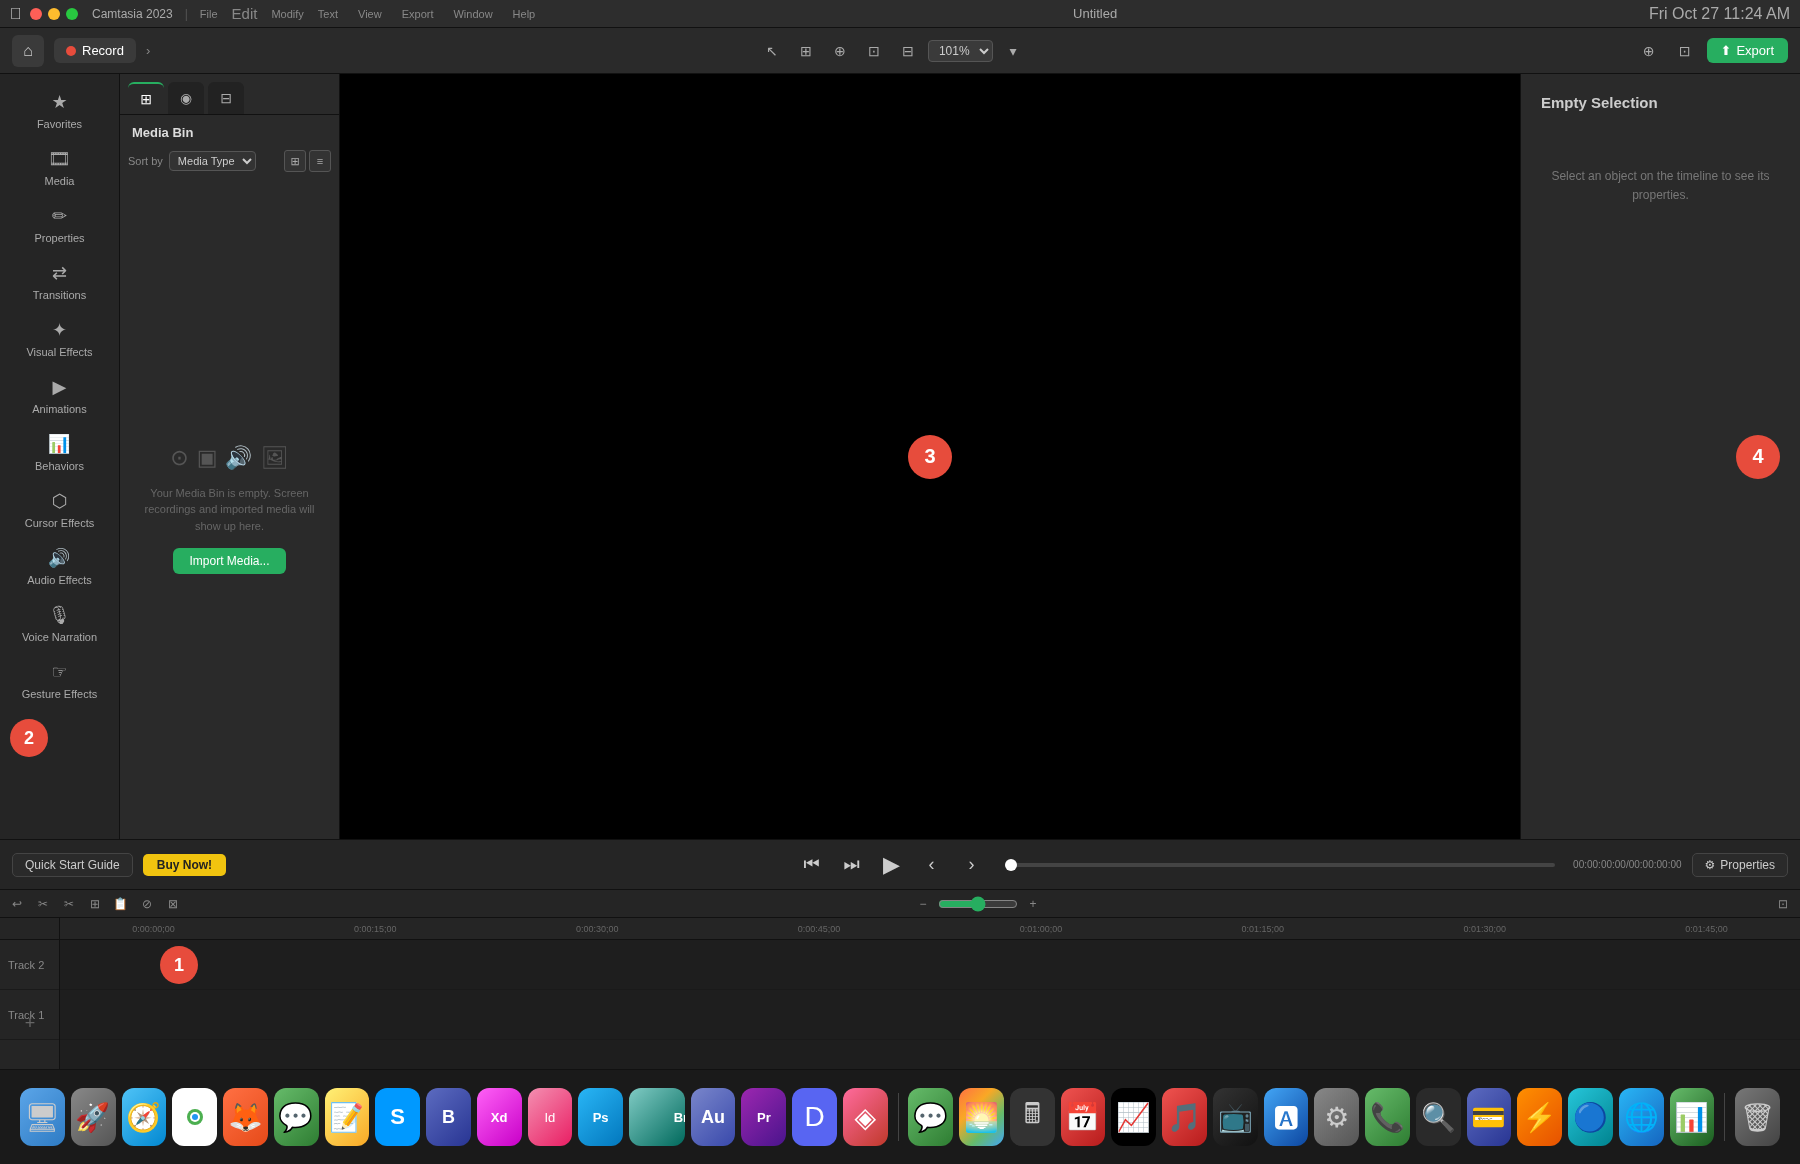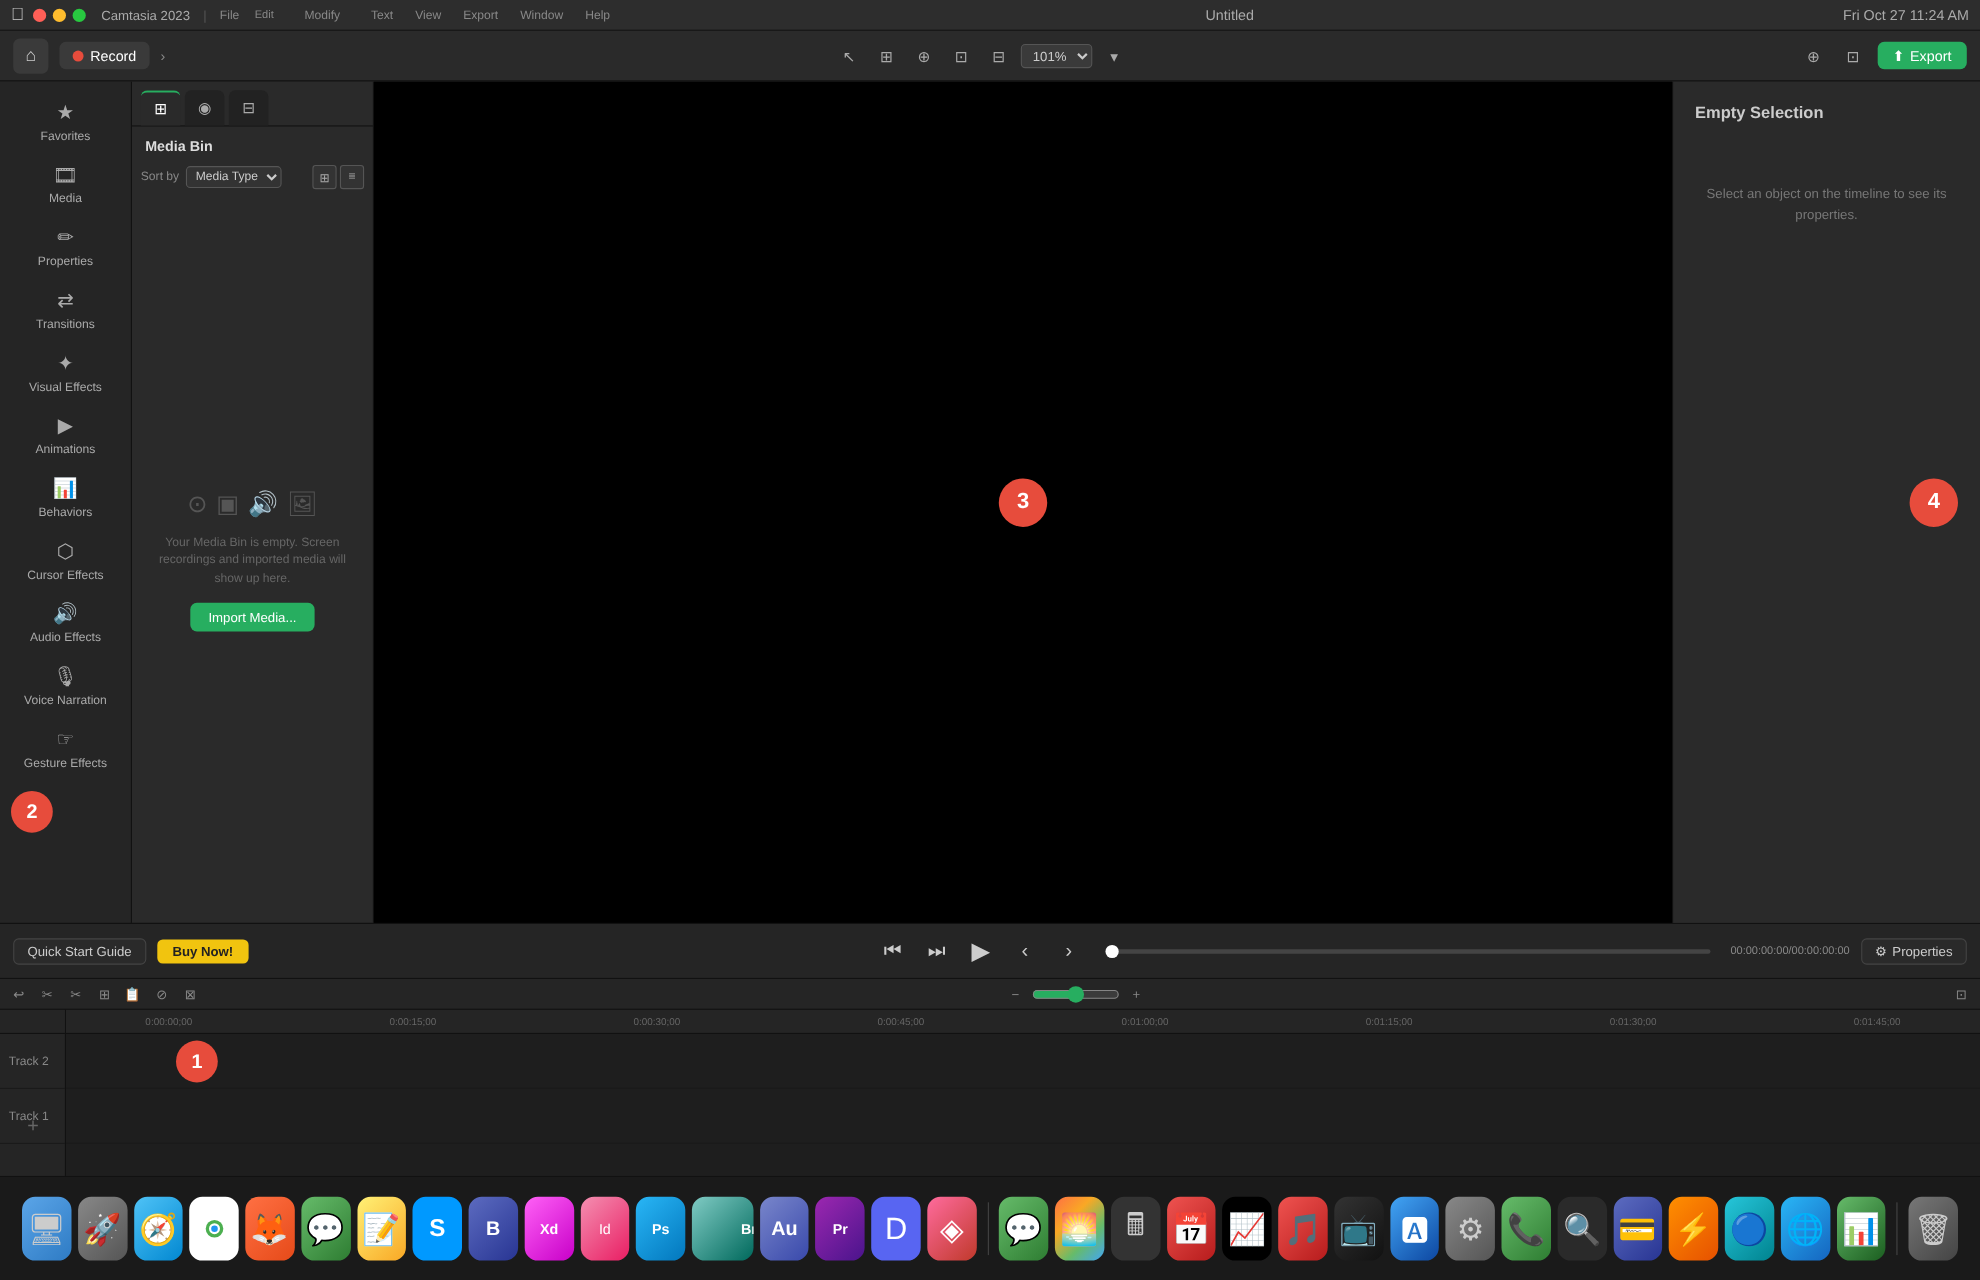--- a/index.html
+++ b/index.html
@@ -44,21 +44,21 @@
       flex: 1;
       text-align: center;
       color: #aaa;
       font-size: 13px;
     }
     .title-bar-right {
       display: flex;
       align-items: center;
       gap: 8px;
       color: #aaa;
-      font-size: 13px;
+      font-size: 16px;
     }
     .apple-icon { font-size: 16px; color: #ccc; }
 
     
     .toolbar {
       height: 46px;
       background: #2a2a2a;
       display: flex;
       align-items: center;
       padding: 0 12px;
@@ -637,22 +637,22 @@
   <div class="title-bar-left">
     <span class="apple-icon"></span>
     <div class="traffic-lights">
       <div class="traffic-light tl-close"></div>
       <div class="traffic-light tl-min"></div>
       <div class="traffic-light tl-max"></div>
     </div>
     <span style="font-size:12px;color:#aaa;margin-left:6px;">Camtasia 2023</span>
     <span style="color:#555;margin:0 4px;font-size:12px;">|</span>
     <span style="font-size:11px;color:#888;">File</span>
-    <span style="font-size:10px;color:#888;margin:0 6px;text-align:center;">Edit</span>
-    <span style="font-size:11px;color:#888;margin:0 14px;">Modify</span>
+    <span style="font-size:15px;color:#888;margin:0 6px;text-align:center;">Edit</span>
+    <span style="font-size:11px;color:#888;margin:0 0;">Modify</span>
     <span style="font-size:11px;color:#888;margin:0 6px;">Text</span>
     <span style="font-size:11px;color:#888;margin:0 6px;">View</span>
     <span style="font-size:11px;color:#888;margin:0 6px;">Export</span>
     <span style="font-size:11px;color:#888;margin:0 6px;">Window</span>
     <span style="font-size:11px;color:#888;margin:0 6px;">Help</span>
   </div>
   <div class="title-bar-center">Untitled</div>
   <div class="title-bar-right">
     <span>Fri Oct 27  11:24 AM</span>
   </div>

